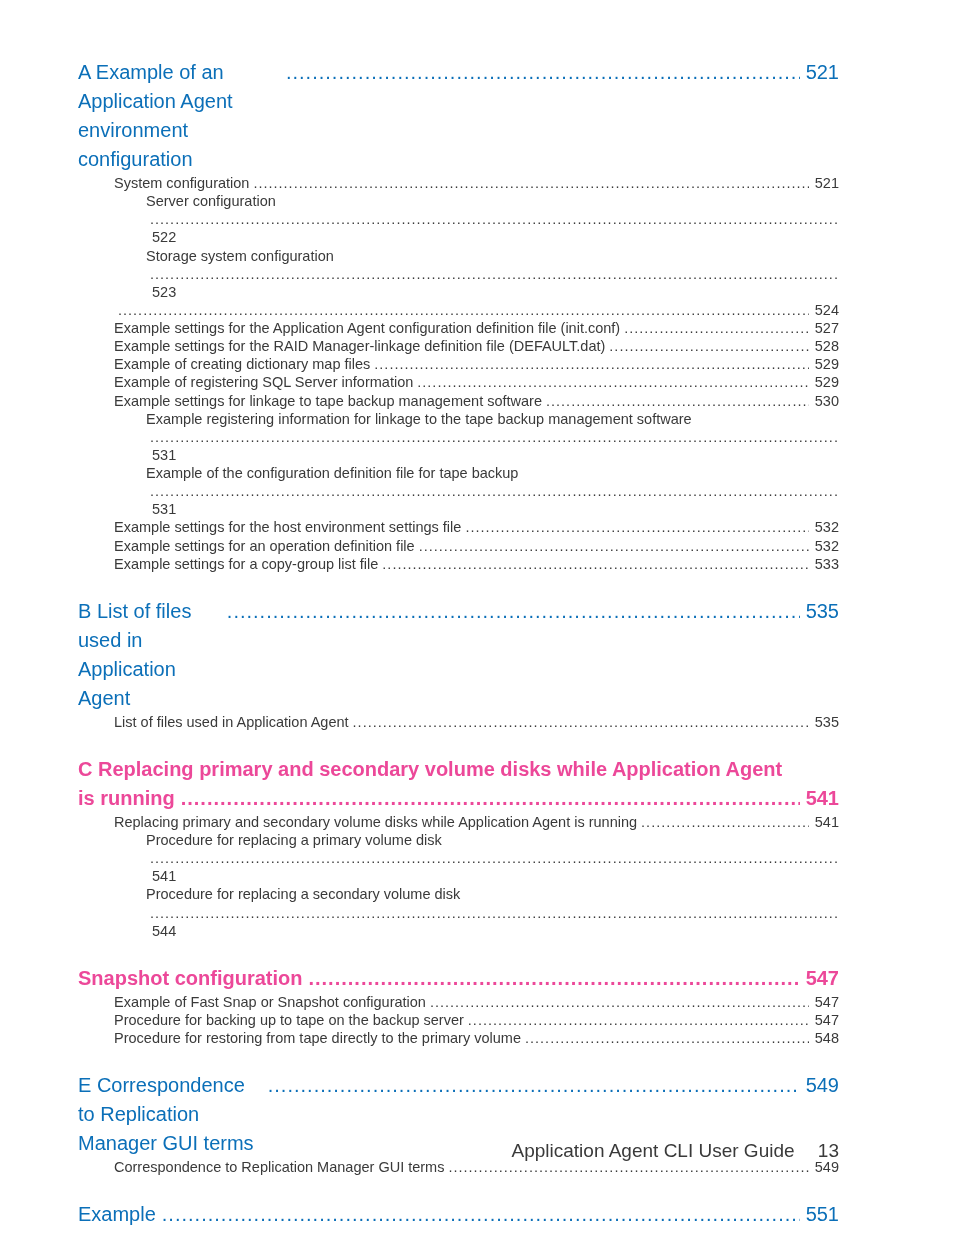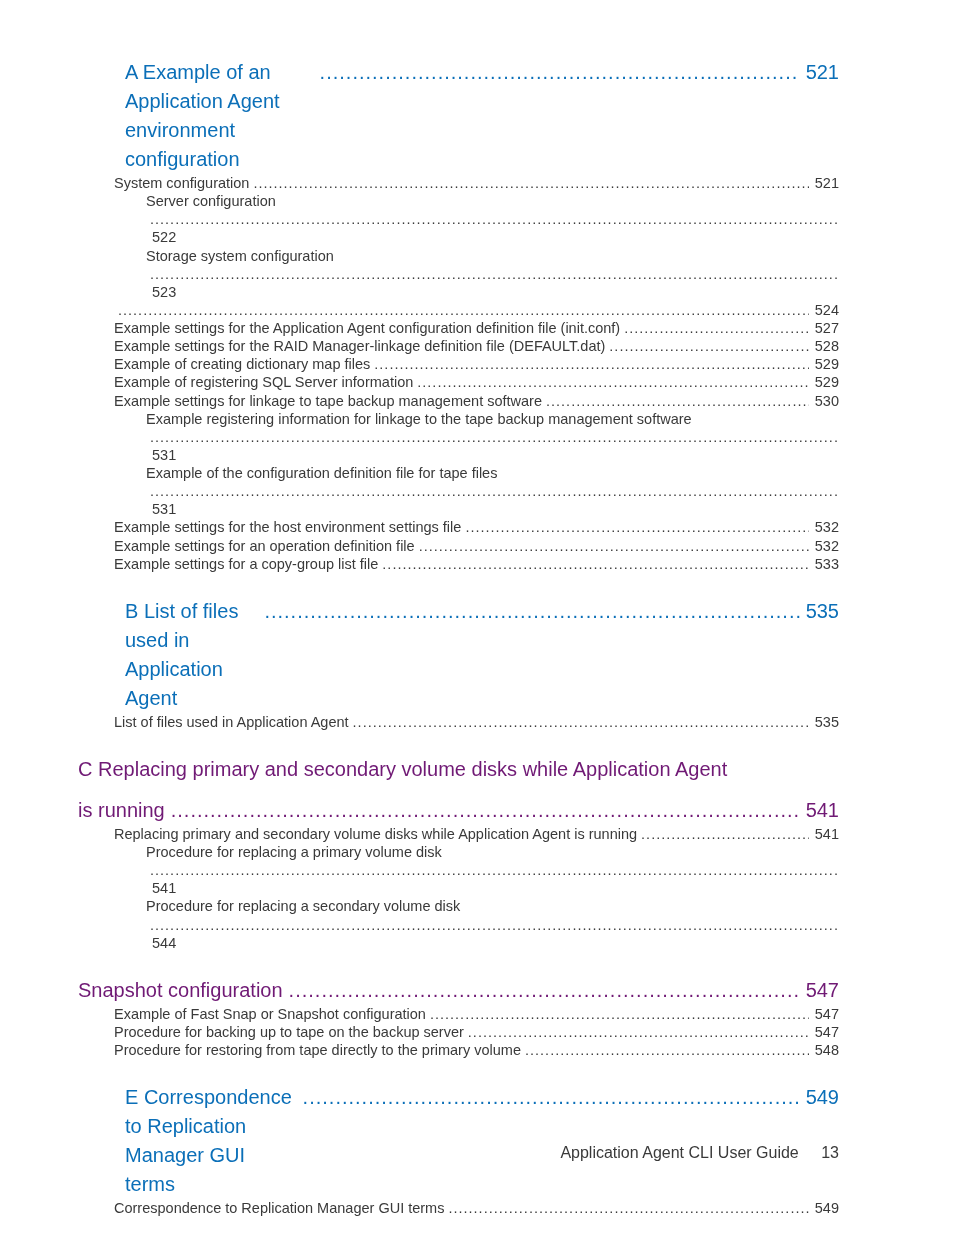--- a/index.html
+++ b/index.html
@@ -30,57 +30,55 @@
     flex: 0 0 auto;
     padding-left: 6px;
     text-align: right;
   }
   .lvl1 {
     color: #0b6fb8;
     font-size: 20px;
     font-weight: 400;
     margin-top: 24px;
     line-height: 1.45;
-    margin-left: 47px;
   }
   .lvl1:first-child { margin-top: 0; }
   .lvl1 .toc-dots { padding: 0 4px 0 6px; }
   .lvl1 .toc-page { color: #0b6fb8; }
   .lvl1 .toc-title { flex-shrink: 1; white-space: normal; }
   .lvl1-multiline {
-    color: #701a75;
+    color: #ec4899;
     font-size: 20px;
-    font-weight: 400;
+    font-weight: 700;
     margin-top: 24px;
     line-height: 1.45;
   }
   .lvl1-tail {
     display: flex;
     align-items: flex-start;
     white-space: nowrap;
     overflow: hidden;
-    margin-top: 12px;
   }
   .lvl1-tail .toc-dots { padding: 0 4px 0 6px; }
   .lvl2, .lvl3, .lvl4 {
     color: #3a3a3a;
     font-size: 14.5px;
     line-height: 1.25;
     margin-top: 0;
   }
   .lvl2 { padding-left: 36px; align-items: center; }
   .lvl3 { padding-left: 68px; flex-direction: column; }
   .lvl2 .toc-dots, .lvl3 .toc-dots, .lvl4 .toc-dots {
     padding: 0 2px 0 4px;
   }
   .footer {
     position: absolute;
     bottom: 73px;
     right: 115px;
-    font-size: 16px;
+    font-size: 19px;
     color: #3a3a3a;
   }
   .footer-num { padding-left: 18px; }
 </style>
 </head>
 <body>
 
 <div class="page" id="toc-container">
     <div class="toc-row lvl1">
       <span class="toc-title">A Example of an Application Agent environment configuration</span>
@@ -130,21 +128,21 @@
       <span class="toc-title">Example settings for linkage to tape backup management software</span>
       <span class="toc-dots"> ................................................................................................................................................................................................................</span>
       <span class="toc-page">530</span>
     </div>
     <div class="toc-row lvl3">
       <span class="toc-title">Example registering information for linkage to the tape backup management software</span>
       <span class="toc-dots"> ................................................................................................................................................................................................................</span>
       <span class="toc-page">531</span>
     </div>
     <div class="toc-row lvl3">
-      <span class="toc-title">Example of the configuration definition file for tape files</span>
+      <span class="toc-title">Example of the configuration definition file for tape backup</span>
       <span class="toc-dots"> ................................................................................................................................................................................................................</span>
       <span class="toc-page">531</span>
     </div>
     <div class="toc-row lvl2">
       <span class="toc-title">Example settings for the host environment settings file</span>
       <span class="toc-dots"> ................................................................................................................................................................................................................</span>
       <span class="toc-page">532</span>
     </div>
     <div class="toc-row lvl2">
       <span class="toc-title">Example settings for an operation definition file</span>

